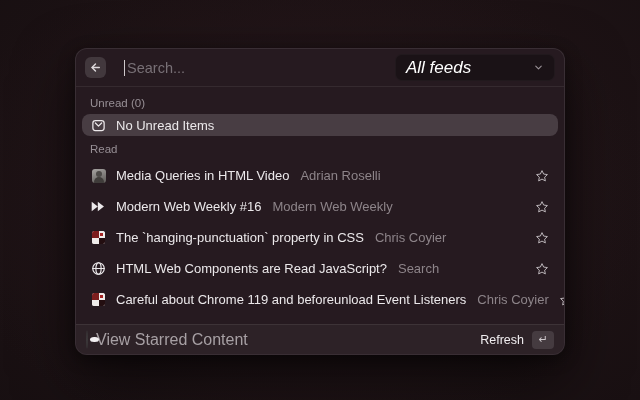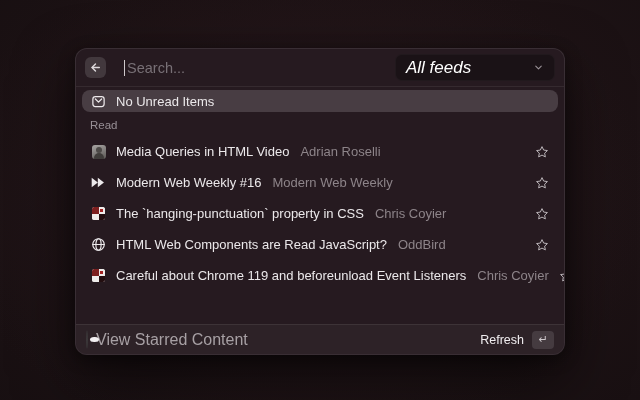--- a/index.html
+++ b/index.html
@@ -128,20 +128,21 @@
       <span class="chev">
         <svg width="11" height="11" viewBox="0 0 24 24" fill="none" stroke="#9a9298" stroke-width="2.4" stroke-linecap="round" stroke-linejoin="round">
           <polyline points="6 9 12 15 18 9"></polyline>
         </svg>
       </span>
     </div>
   </div>
 
   <div class="list">
 
+    <div class="section-label">Unread (0)</div>
 
     <div class="row selected">
       <span class="ic">
         <svg width="15" height="15" viewBox="0 0 24 24" fill="none" stroke="#ede9eb" stroke-width="2" stroke-linecap="round" stroke-linejoin="round">
           <rect x="3" y="4" width="18" height="16" rx="4"></rect>
           <polyline points="7 8 12 13 17 8"></polyline>
         </svg>
       </span>
       <span class="title">No Unread Items</span>
     </div>
@@ -197,21 +198,21 @@
 
     <div class="row read-row">
       <span class="ic">
         <svg width="15" height="15" viewBox="0 0 24 24" fill="none" stroke="#ece9eb" stroke-width="1.9" stroke-linecap="round">
           <circle cx="12" cy="12" r="9.2"></circle>
           <ellipse cx="12" cy="12" rx="4.2" ry="9.2"></ellipse>
           <line x1="2.8" y1="12" x2="21.2" y2="12"></line>
         </svg>
       </span>
       <span class="title">HTML Web Components are Read JavaScript?</span>
-      <span class="source">OddBird</span>
+      <span class="source">Search</span>
       <span class="star">
         <svg width="14" height="14" viewBox="0 0 24 24" fill="none" stroke="#bcb6ba" stroke-width="1.7" stroke-linejoin="round">
           <path d="M12 2.8l2.85 5.9 6.45.85-4.75 4.45 1.2 6.4L12 17.3 6.25 20.4l1.2-6.4L2.7 9.55l6.45-.85z"></path>
         </svg>
       </span>
     </div>
 
     <div class="row read-row">
       <span class="ic">
         <span class="csstricks-ic">

